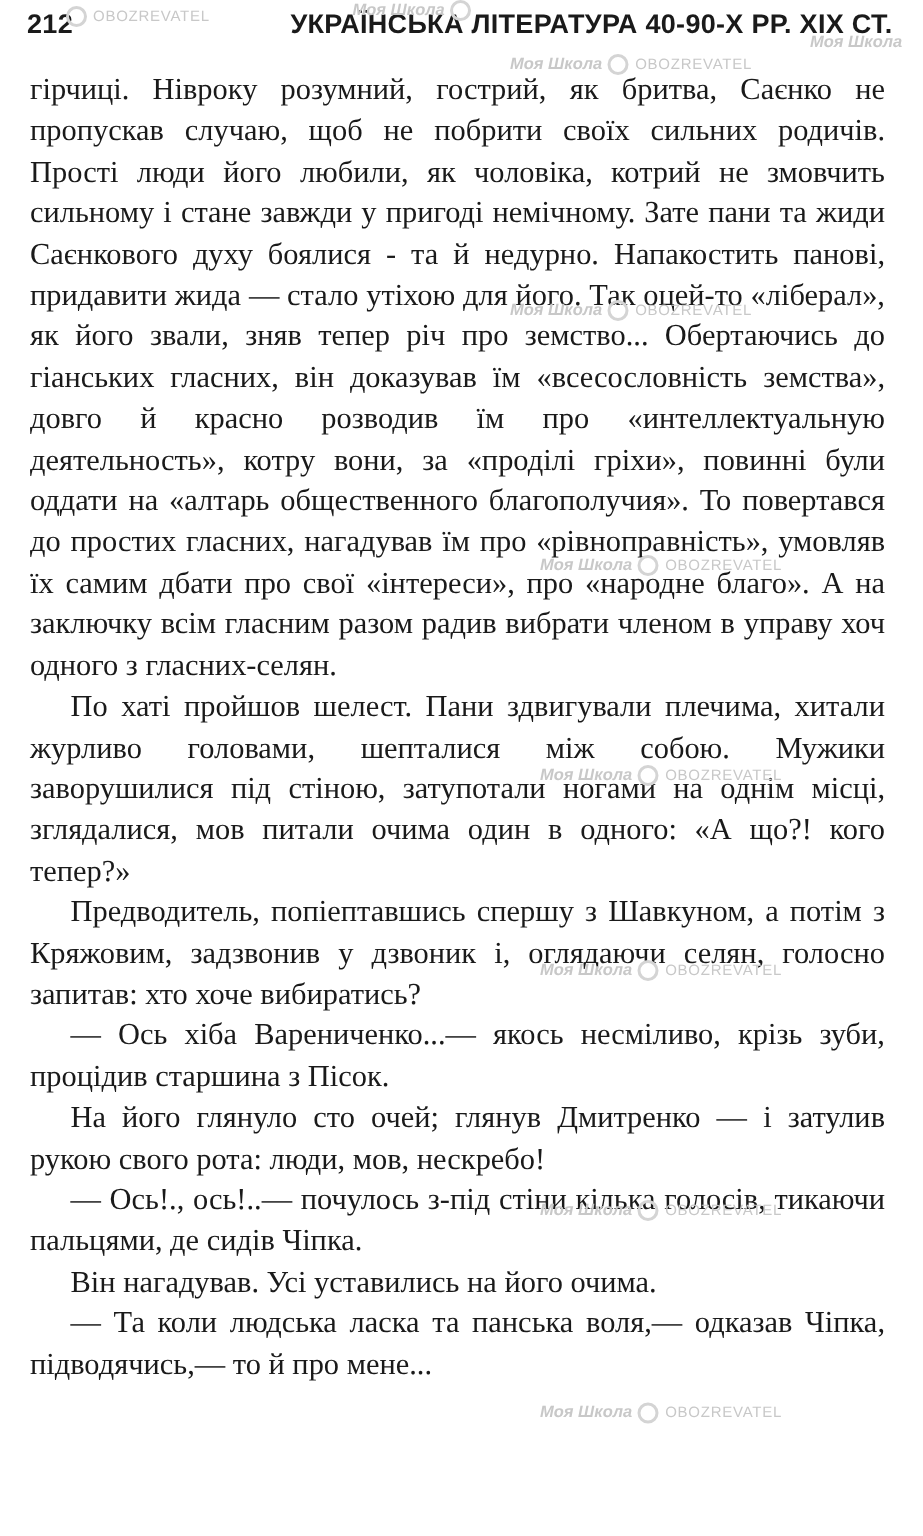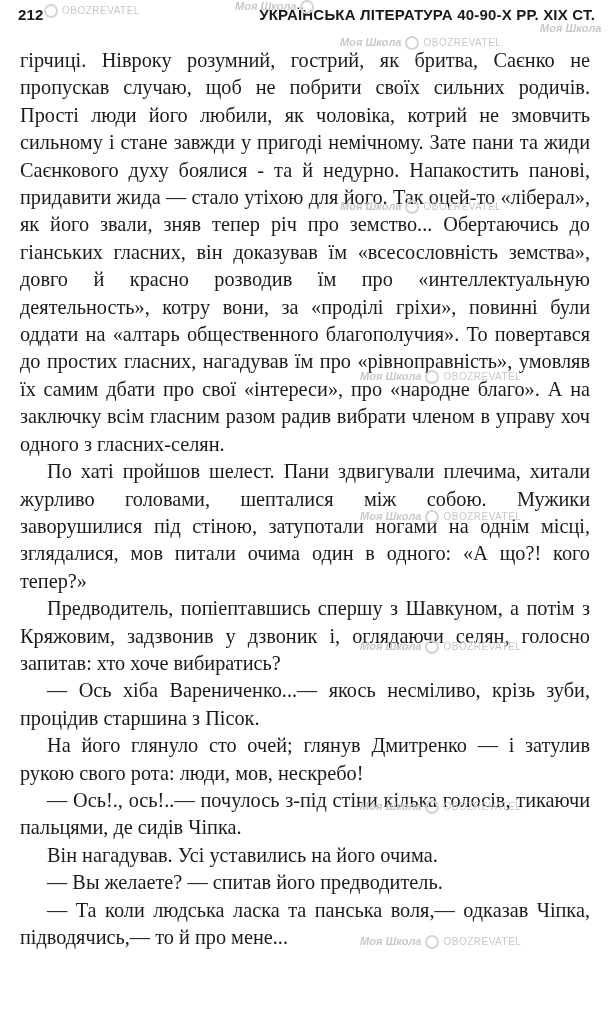--- a/index.html
+++ b/index.html
@@ -3,21 +3,21 @@
 <meta charset="utf-8">
 <style>
   html, body { margin: 0; padding: 0; }
   body {
     width: 615px; height: 1024px; background: #ffffff; position: relative; overflow: hidden;
     font-family: "Liberation Serif", "DejaVu Serif", serif; color: #1a1a1a;
   }
   .header {
     position: absolute; top: 4px; left: 18px; right: 20px; height: 22px;
     font-family: "Liberation Sans", "DejaVu Sans", sans-serif; font-weight: bold;
-    font-size: 15px; letter-spacing: 0.2px;
+    font-size: 18px; letter-spacing: 0.2px;
   }
   .page-number { position: absolute; left: 0; top: 2px; }
   .running-title { position: absolute; right: 0; top: 2px; }
   .body-text {
     position: absolute; top: 47px; left: 20px; width: 570px;
     font-size: 20.3px; line-height: 27.4px; text-align: justify;
   }
   .body-text p { margin: 0; }
   .body-text p.indent { text-indent: 27px; }
   .body-text p.noindent { text-indent: 0; }
@@ -41,21 +41,20 @@
 </div>
 
 <div class="body-text">
   <p class="noindent">гірчиці. Нівроку розумний, гострий, як бритва, Саєнко не пропускав случаю, щоб не побрити своїх сильних родичів. Прості люди його любили, як чоловіка, котрий не змовчить сильному і стане завжди у пригоді немічному. Зате пани та жиди Саєнкового духу боялися - та й недурно. Напакостить панові, придавити жида — стало утіхою для його. Так оцей-то «ліберал», як його звали, зняв тепер річ про земство... Обертаючись до гіанських гласних, він доказував їм «всесословність земства», довго й красно розводив їм про «интеллектуальную деятельность», котру вони, за «проділі гріхи», повинні були оддати на «алтарь общественного благополучия». То повертався до простих гласних, нагадував їм про «рівноправність», умовляв їх самим дбати про свої «інтереси», про «народне благо». А на заключку всім гласним разом радив вибрати членом в управу хоч одного з гласних-селян.</p>
   <p class="indent">По хаті пройшов шелест. Пани здвигували плечима, хитали журливо головами, шепталися між собою. Мужики заворушилися під стіною, затупотали ногами на однім місці, зглядалися, мов питали очима один в одного: «А що?! кого тепер?»</p>
   <p class="indent">Предводитель, попіептавшись спершу з Шавкуном, а потім з Кряжовим, задзвонив у дзвоник і, оглядаючи селян, голосно запитав: хто хоче вибиратись?</p>
   <p class="indent">— Ось хіба Варениченко...— якось несміливо, крізь зуби, процідив старшина з Пісок.</p>
   <p class="indent">На його глянуло сто очей; глянув Дмитренко — і затулив рукою свого рота: люди, мов, нескребо!</p>
   <p class="indent">— Ось!., ось!..— почулось з-під стіни кілька голосів, тикаючи пальцями, де сидів Чіпка.</p>
   <p class="indent left">Він нагадував. Усі уставились на його очима.</p>
-  <p class="indent left">— Вы желаете? — спитав його предводитель.</p>
   <p class="indent">— Та коли людська ласка та панська воля,— одказав Чіпка, підводячись,— то й про мене...</p>
 
 </div>
 
 <div class="wm" style="top:4px;left:40px;"><span class="logo"></span><span class="brand">OBOZREVATEL</span></div>
 <div class="wm" style="top:0px;left:235px;"><span>Моя Школа</span><span class="logo"></span></div>
 <div class="wm" style="top:36px;left:340px;"><span>Моя Школа</span><span class="logo"></span><span class="brand">OBOZREVATEL</span></div>
 <div class="wm" style="top:22px;left:540px;"><span>Моя Школа</span></div>
 <div class="wm" style="top:200px;left:340px;"><span>Моя Школа</span><span class="logo"></span><span class="brand">OBOZREVATEL</span></div>
 <div class="wm" style="top:370px;left:360px;"><span>Моя Школа</span><span class="logo"></span><span class="brand">OBOZREVATEL</span></div>

